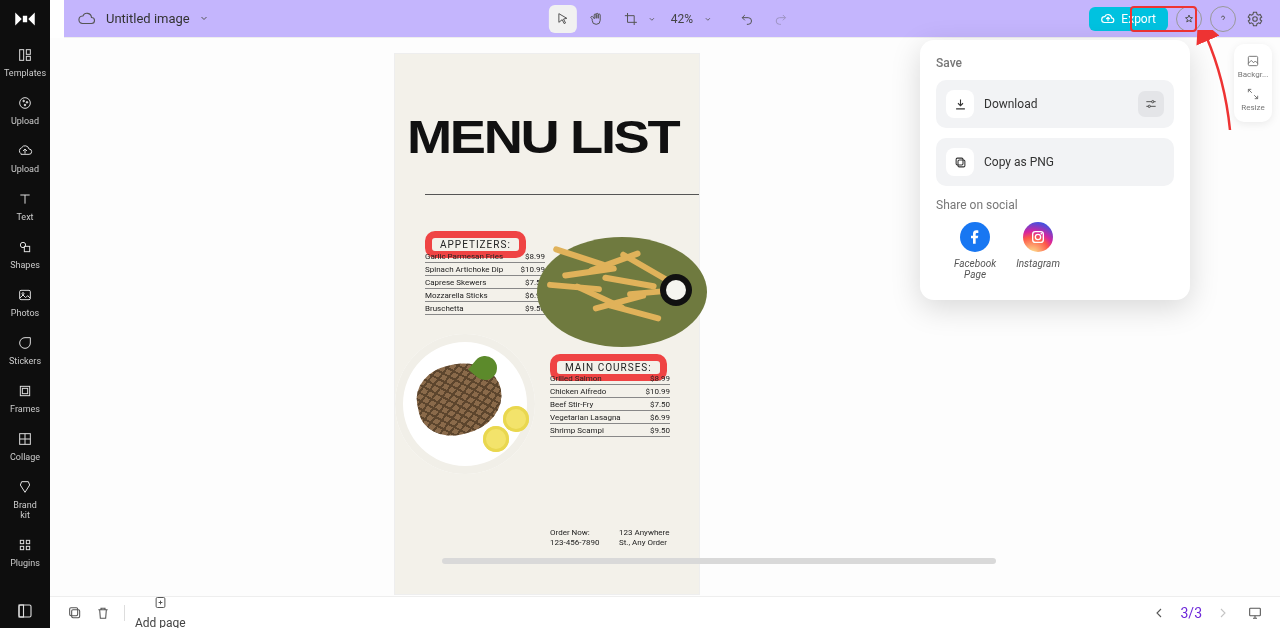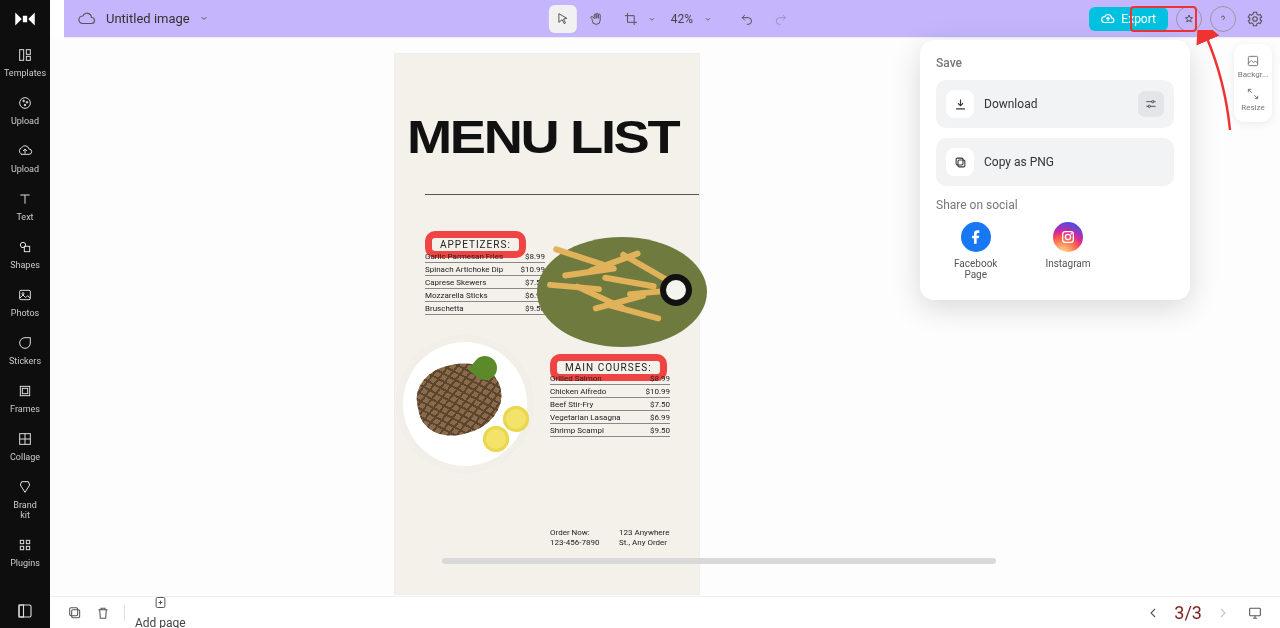--- a/index.html
+++ b/index.html
@@ -74,21 +74,21 @@
   
   .panel{position:absolute; right:90px; top:40px; width:270px; background:#fff; border-radius:14px; box-shadow:0 8px 30px rgba(0,0,0,.15); padding:16px 16px 20px;}
   .panel h4{font-size:12px;color:#777;font-weight:500;margin-bottom:10px;}
   .panel .row{background:#f2f3f5;border-radius:10px;padding:10px;display:flex;align-items:center;gap:10px;margin-bottom:10px;cursor:pointer;}
   .panel .row .ibox{width:28px;height:28px;background:#fff;border-radius:8px;display:flex;align-items:center;justify-content:center;}
   .panel .row .ibox svg{width:15px;height:15px;stroke:#333;fill:none;stroke-width:1.7;}
   .panel .row .lbl{font-size:12px;color:#333;flex:1;}
   .panel .row .opt{width:26px;height:26px;background:#e4e5e8;border-radius:7px;display:flex;align-items:center;justify-content:center;}
   .panel .row .opt svg{width:14px;height:14px;stroke:#555;fill:none;stroke-width:1.7;}
   .panel .share{font-size:12px;color:#777;margin:12px 0 10px;}
-  .socials{display:flex;gap:48px;padding-left:18px;}
+  .socials{display:flex;gap:20px;padding-left:18px;font-style:italic;}
   .soc{display:flex;flex-direction:column;align-items:center;gap:6px;cursor:pointer;}
   .soc .circ{width:30px;height:30px;border-radius:50%;display:flex;align-items:center;justify-content:center;}
   .soc .circ.fb{background:#1877f2;}
   .soc .circ.ig{background:radial-gradient(circle at 30% 110%,#fdf497 0%,#fd5949 45%,#d6249f 60%,#285AEB 90%);}
   .soc .circ svg{width:16px;height:16px;fill:#fff;}
   .soc span{font-size:10px;color:#555;text-align:center;line-height:11px;}
 
   
   .rmini{position:absolute; right:8px; top:44px; width:38px; background:#fff; border-radius:10px; box-shadow:0 2px 8px rgba(0,0,0,.08); padding:6px 0;}
   .rmini .it{display:flex;flex-direction:column;align-items:center;padding:4px 0;cursor:pointer;}
@@ -99,21 +99,21 @@
   .arrow-svg{position:absolute; pointer-events:none;}
 
   
   .bottombar{position:absolute; left:50px; right:0; bottom:0; height:32px; background:#fff; border-top:1px solid #eee; display:flex; align-items:center; padding:0 14px; font-size:12px; color:#444;}
   .bb-btn{width:22px;height:22px;display:flex;align-items:center;justify-content:center;cursor:pointer;}
   .bb-btn svg{width:16px;height:16px;stroke:#555;fill:none;stroke-width:1.6;}
   .vsep{width:1px;height:16px;background:#ddd;margin:0 10px;}
   .addpage{display:flex;align-items:center;gap:6px;cursor:pointer;flex-direction:column;}
   .addpage svg{width:15px;height:15px;stroke:#555;fill:none;stroke-width:1.6;}
   .bb-right{margin-left:auto;display:flex;align-items:center;gap:10px;}
-  .bb-right .pg{font-size:18px;color:#7f1d1d;}
+  .bb-right .pg{font-size:14px;color:#6d28d9;}
   .scroll-thumb{position:absolute;left:392px;bottom:32px;height:6px;width:554px;background:#d9d9d9;border-radius:3px;}
 </style>
 </head>
 <body>
 
 <div class="leftbar">
   <div class="logo">
     <svg viewBox="0 0 24 16">
         <path d="M3 2 L9 8 L3 14 Z M21 2 L15 8 L21 14 Z" fill="#fff"></path>
         <rect x="10" y="5" width="4" height="6" fill="#fff"></rect>

